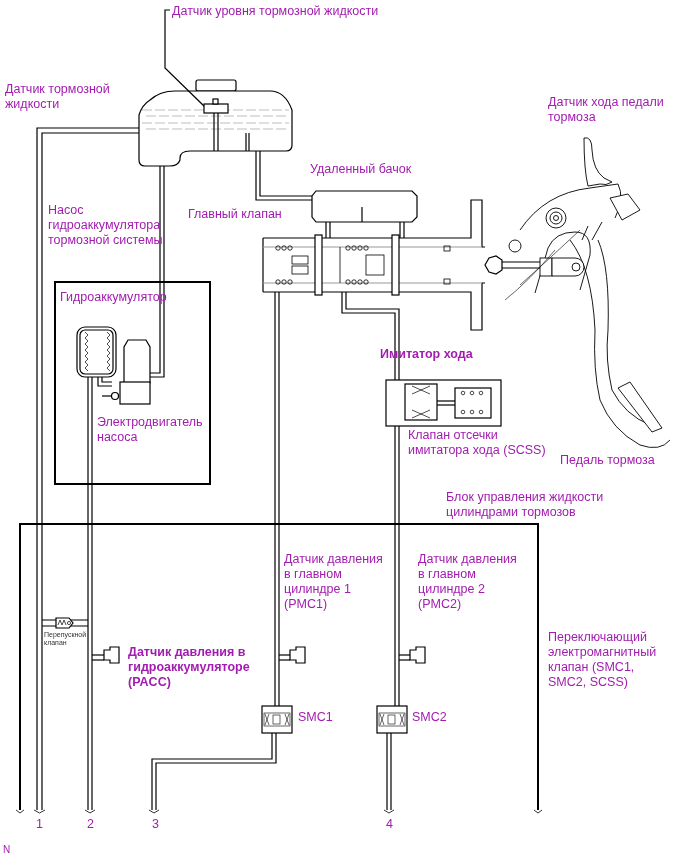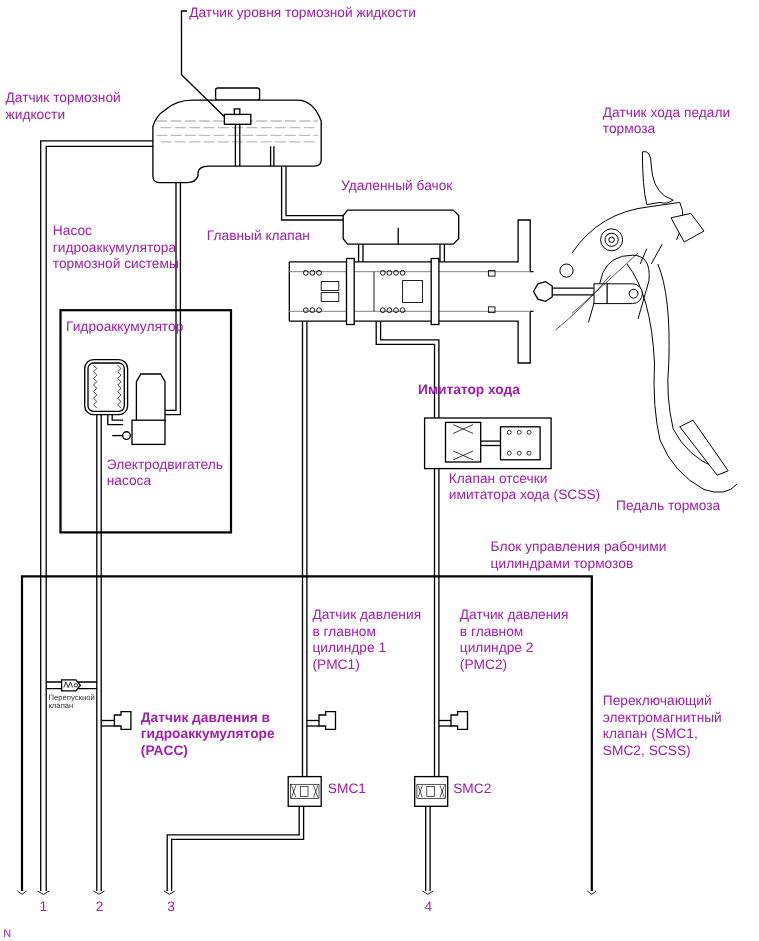--- a/index.html
+++ b/index.html
@@ -224,21 +224,21 @@
 <div class="lbl" style="left:48px; top:203px;">Насос
 гидроаккумулятора
 тормозной системы</div>
 <div class="lbl" style="left:60px; top:290px;">Гидроаккумулятор</div>
 <div class="lbl" style="left:97px; top:415px;">Электродвигатель
 насоса</div>
 <div class="lbl" style="left:380px; top:347px;font-weight:bold;">Имитатор хода</div>
 <div class="lbl" style="left:408px; top:428px;">Клапан отсечки
 имитатора хода (SCSS)</div>
 <div class="lbl" style="left:560px; top:453px;">Педаль тормоза</div>
-<div class="lbl" style="left:446px; top:490px;">Блок управления рабочими
+<div class="lbl" style="left:446px; top:490px;">Блок управления жидкости
 цилиндрами тормозов</div>
 <div class="lbl small" style="left:44px; top:631px;">Перепускной
 клапан</div>
 <div class="lbl" style="left:128px; top:645px;font-weight:bold;">Датчик давления в
 гидроаккумуляторе
 (PACC)</div>
 <div class="lbl" style="left:284px; top:552px;">Датчик давления
 в главном
 цилиндре 1
 (PMC1)</div>

